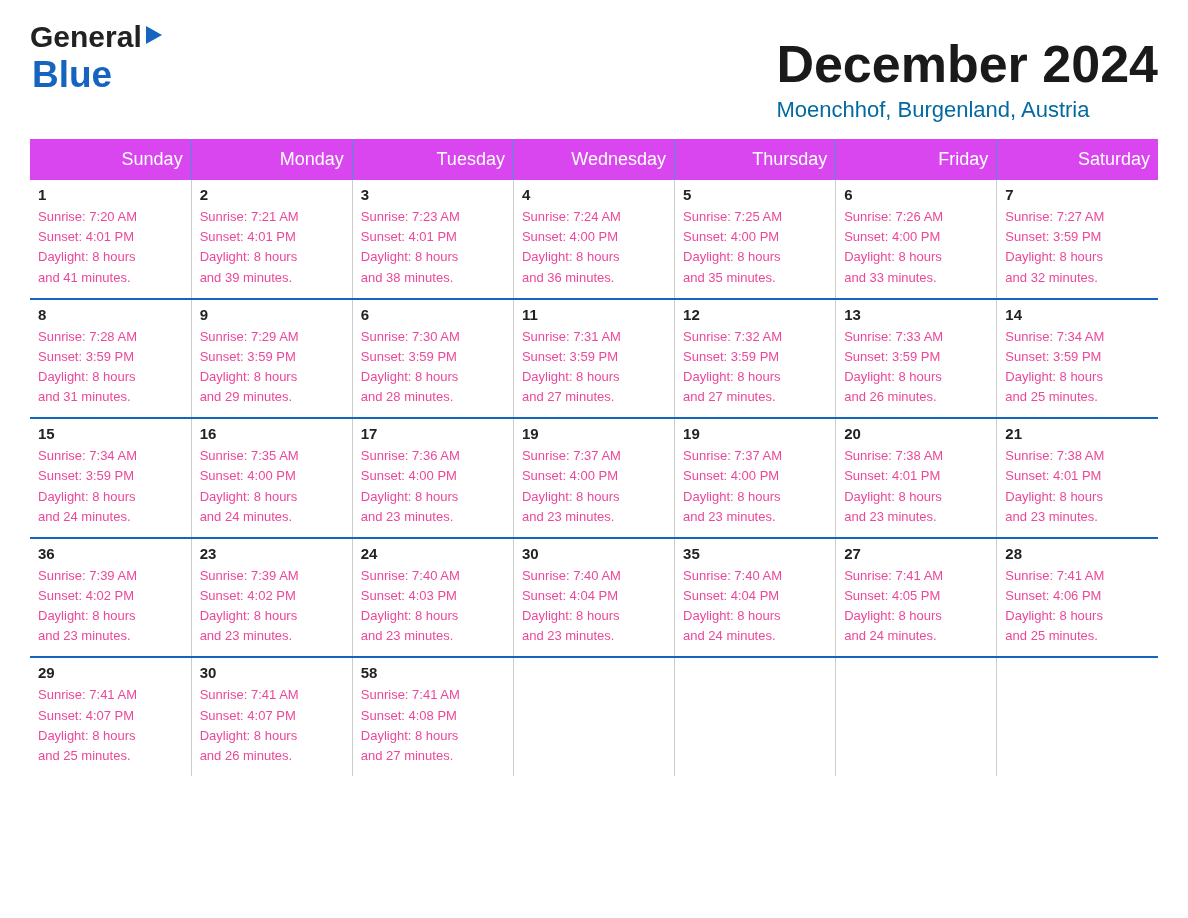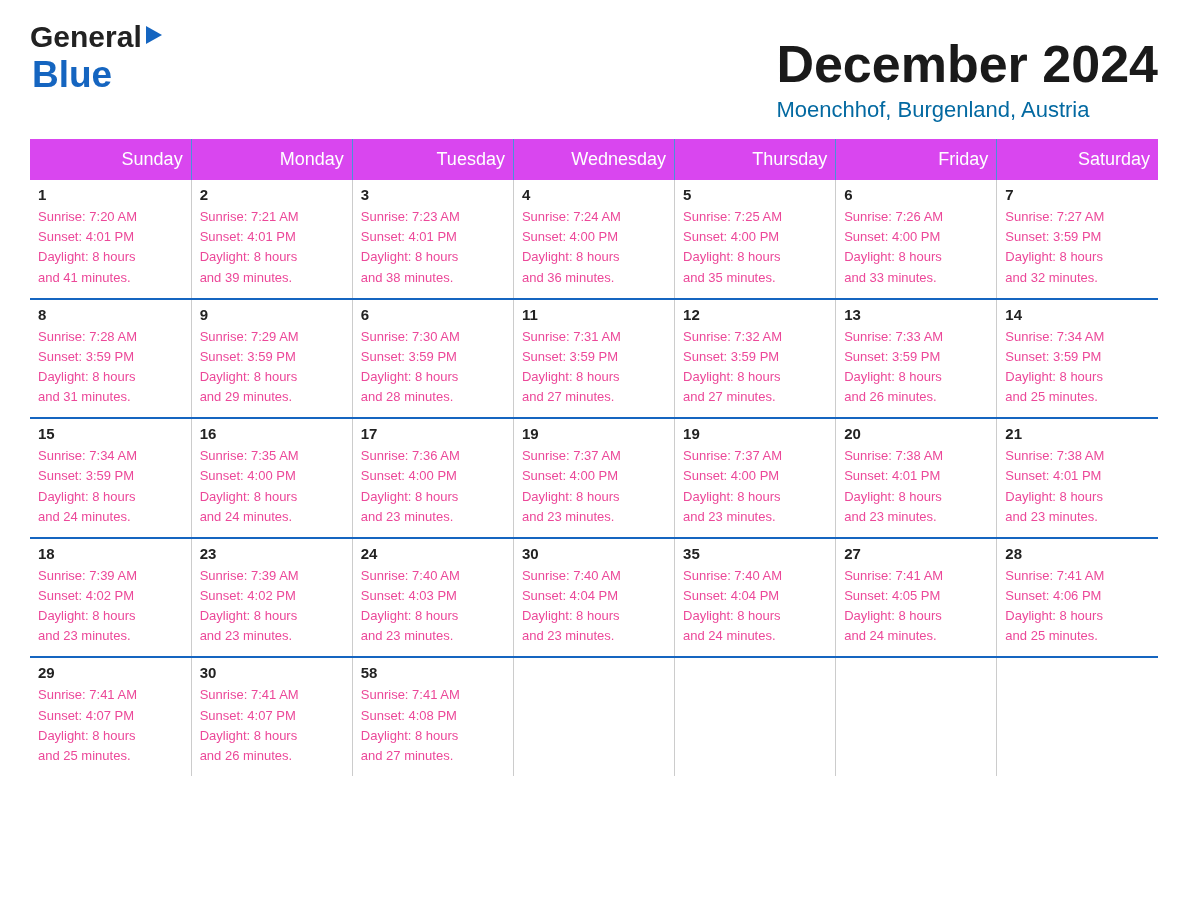--- a/index.html
+++ b/index.html
@@ -222,21 +222,21 @@
         <span class="day-number">20</span>
         <div class="day-info">Sunrise: 7:38 AM<br>Sunset: 4:01 PM<br>Daylight: 8 hours<br>and 23 minutes.</div>
       </td>
         <td>
         <span class="day-number">21</span>
         <div class="day-info">Sunrise: 7:38 AM<br>Sunset: 4:01 PM<br>Daylight: 8 hours<br>and 23 minutes.</div>
       </td>
       </tr>
       <tr>
         <td>
-        <span class="day-number">18</span>
+        <span class="day-number">36</span>
         <div class="day-info">Sunrise: 7:39 AM<br>Sunset: 4:02 PM<br>Daylight: 8 hours<br>and 23 minutes.</div>
       </td>
         <td>
         <span class="day-number">23</span>
         <div class="day-info">Sunrise: 7:39 AM<br>Sunset: 4:02 PM<br>Daylight: 8 hours<br>and 23 minutes.</div>
       </td>
         <td>
         <span class="day-number">24</span>
         <div class="day-info">Sunrise: 7:40 AM<br>Sunset: 4:03 PM<br>Daylight: 8 hours<br>and 23 minutes.</div>
       </td>

